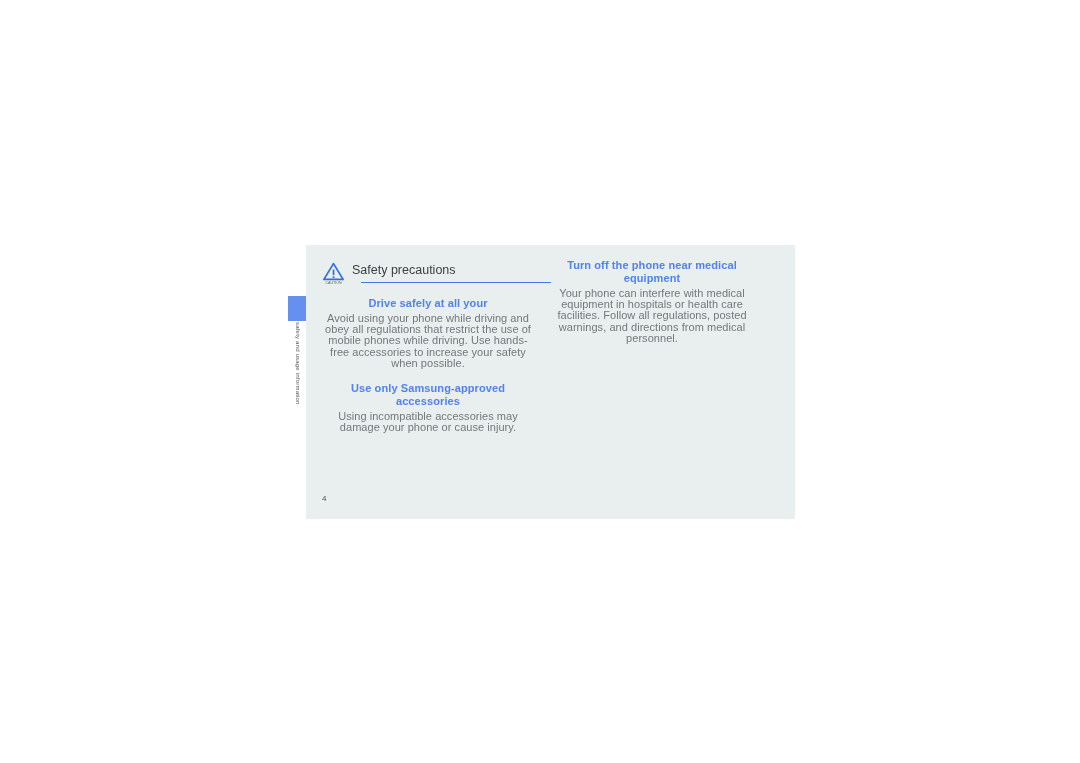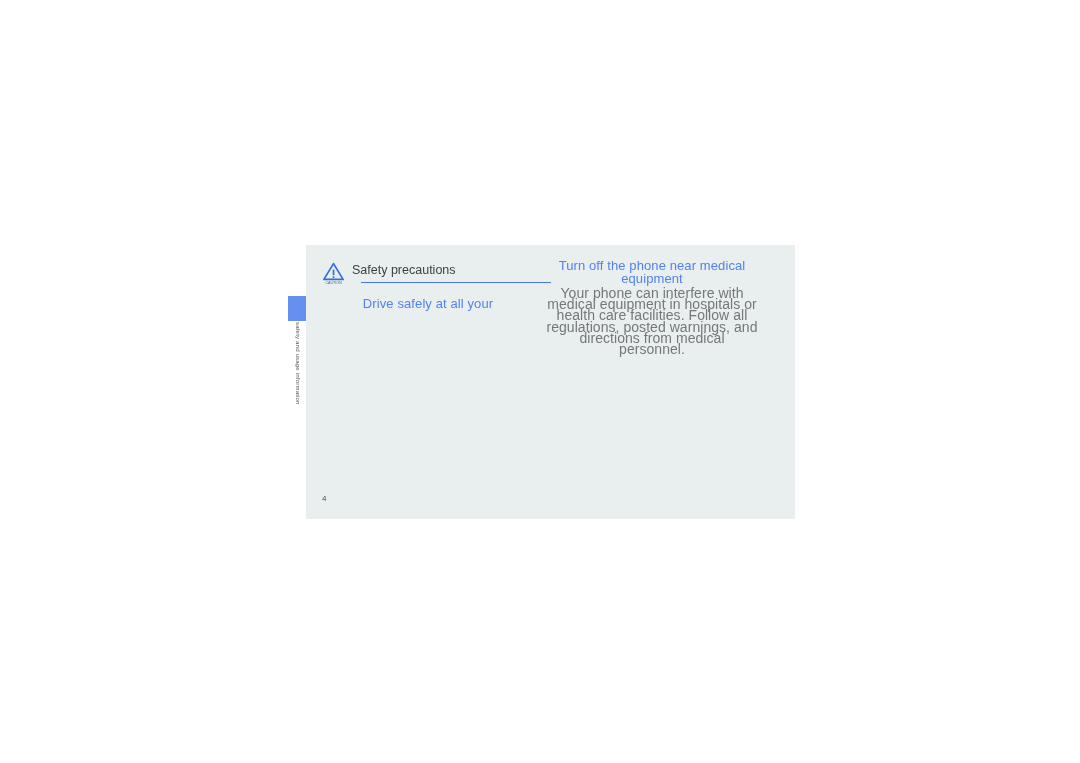--- a/index.html
+++ b/index.html
@@ -99,29 +99,29 @@
     width: 212px;
   }
   .col-left  { left: 16px; }
   .col-right { left: 240px; top: 14px; }
 
   .sec { margin-bottom: 13px; }
   .sec:last-child { margin-bottom: 0; }
 
   .sec-head {
     color: #5282ee;
-    font-size: 13px;
+    font-size: 11px;
     line-height: 13px;
     margin: 0 0 3px 0;
-    font-weight: normal;
+    font-weight: bold;
     letter-spacing: 0.1px;
   }
   .sec-body {
     color: #74787b;
-    font-size: 14px;
+    font-size: 11px;
     line-height: 11.2px;
     margin: 0;
     letter-spacing: 0.05px;
   }
 
   
   #page-number {
     position: absolute;
     left: 16px;
     top: 249px;
@@ -148,20 +148,25 @@
         <text x="11.5" y="23" font-family="Liberation Sans, sans-serif" font-size="3.6" fill="#5a5e61" text-anchor="middle">CAUTION</text>
       </svg>
     </div>
     <div class="header-title">Safety precautions</div>
     <div class="header-rule"></div>
   </div>
 
   <div class="col col-left">
     <div class="sec">
       <h3 class="sec-head">Drive safely at all your</h3>
+      <p class="sec-body">Avoid using your phone while driving and obey all regulations that restrict the use of mobile phones while driving. Use hands-free accessories to increase your safety when possible.</p>
+    </div>
+    <div class="sec">
+      <h3 class="sec-head">Use only Samsung-approved accessories</h3>
+      <p class="sec-body">Using incompatible accessories may damage your phone or cause injury.</p>
     </div>
   </div>
 
   <div class="col col-right">
     <div class="sec">
       <h3 class="sec-head">Turn off the phone near medical equipment</h3>
       <p class="sec-body">Your phone can interfere with medical equipment in hospitals or health care facilities. Follow all regulations, posted warnings, and directions from medical personnel.</p>
     </div>
     <div class="sec">
     </div>

